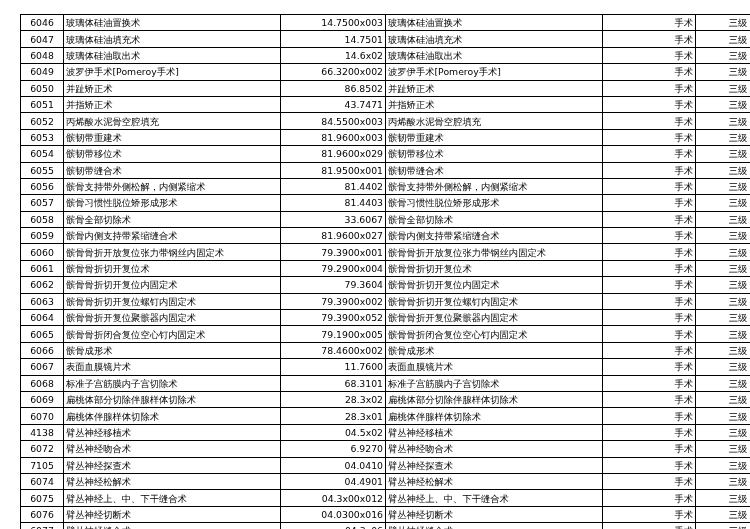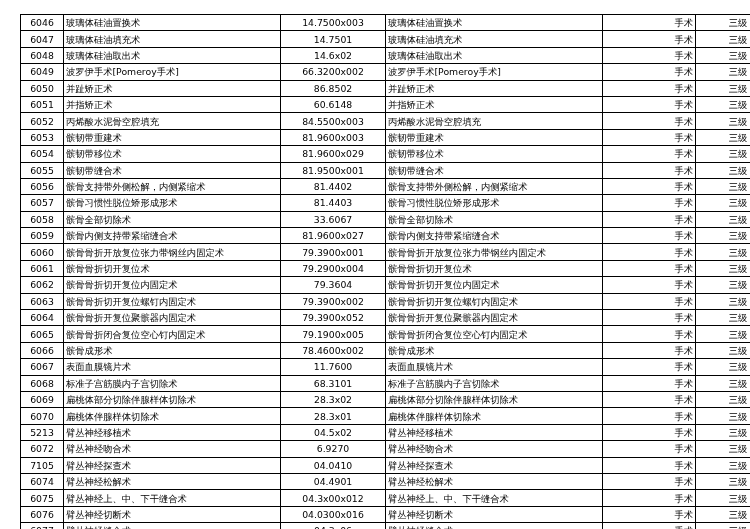--- a/index.html
+++ b/index.html
@@ -30,21 +30,21 @@
     border: 1px solid #000000;
     height: 15.4px;
     line-height: 13px;
     font-size: 9.3px;
     padding: 0 2px;
     overflow: hidden;
     white-space: nowrap;
   }
   .c-code   { width: 38px;  text-align: center; }
   .c-name1  { width: 212px; text-align: left; padding-left: 4px; }
-  .c-num    { width: 100px; text-align: center; padding-left: 4px; }
+  .c-num    { width: 100px; text-align: right; padding-left: 4px; }
   .c-name2  { width: 212px; text-align: left; padding-left: 4px; }
   .c-type   { width: 88px;  text-align: right; }
   .c-level  { width: 80px;  text-align: center; }
 </style>
 </head>
 <body>
 
 <div class="sheet">
   <table class="grid">
     <tbody id="table-body">
@@ -84,21 +84,21 @@
           <td class="c-code">6050</td>
           <td class="c-name1">并趾矫正术</td>
           <td class="c-num">86.8502</td>
           <td class="c-name2">并趾矫正术</td>
           <td class="c-type">手术</td>
           <td class="c-level">三级</td>
         </tr>
         <tr>
           <td class="c-code">6051</td>
           <td class="c-name1">并指矫正术</td>
-          <td class="c-num">60.6148</td>
+          <td class="c-num">43.7471</td>
           <td class="c-name2">并指矫正术</td>
           <td class="c-type">手术</td>
           <td class="c-level">三级</td>
         </tr>
         <tr>
           <td class="c-code">6052</td>
           <td class="c-name1">丙烯酸水泥骨空腔填充</td>
           <td class="c-num">84.5500x003</td>
           <td class="c-name2">丙烯酸水泥骨空腔填充</td>
           <td class="c-type">手术</td>
@@ -242,21 +242,21 @@
         </tr>
         <tr>
           <td class="c-code">6070</td>
           <td class="c-name1">扁桃体伴腺样体切除术</td>
           <td class="c-num">28.3x01</td>
           <td class="c-name2">扁桃体伴腺样体切除术</td>
           <td class="c-type">手术</td>
           <td class="c-level">三级</td>
         </tr>
         <tr>
-          <td class="c-code">5213</td>
+          <td class="c-code">4138</td>
           <td class="c-name1">臂丛神经移植术</td>
           <td class="c-num">04.5x02</td>
           <td class="c-name2">臂丛神经移植术</td>
           <td class="c-type">手术</td>
           <td class="c-level">三级</td>
         </tr>
         <tr>
           <td class="c-code">6072</td>
           <td class="c-name1">臂丛神经吻合术</td>
           <td class="c-num">6.9270</td>

